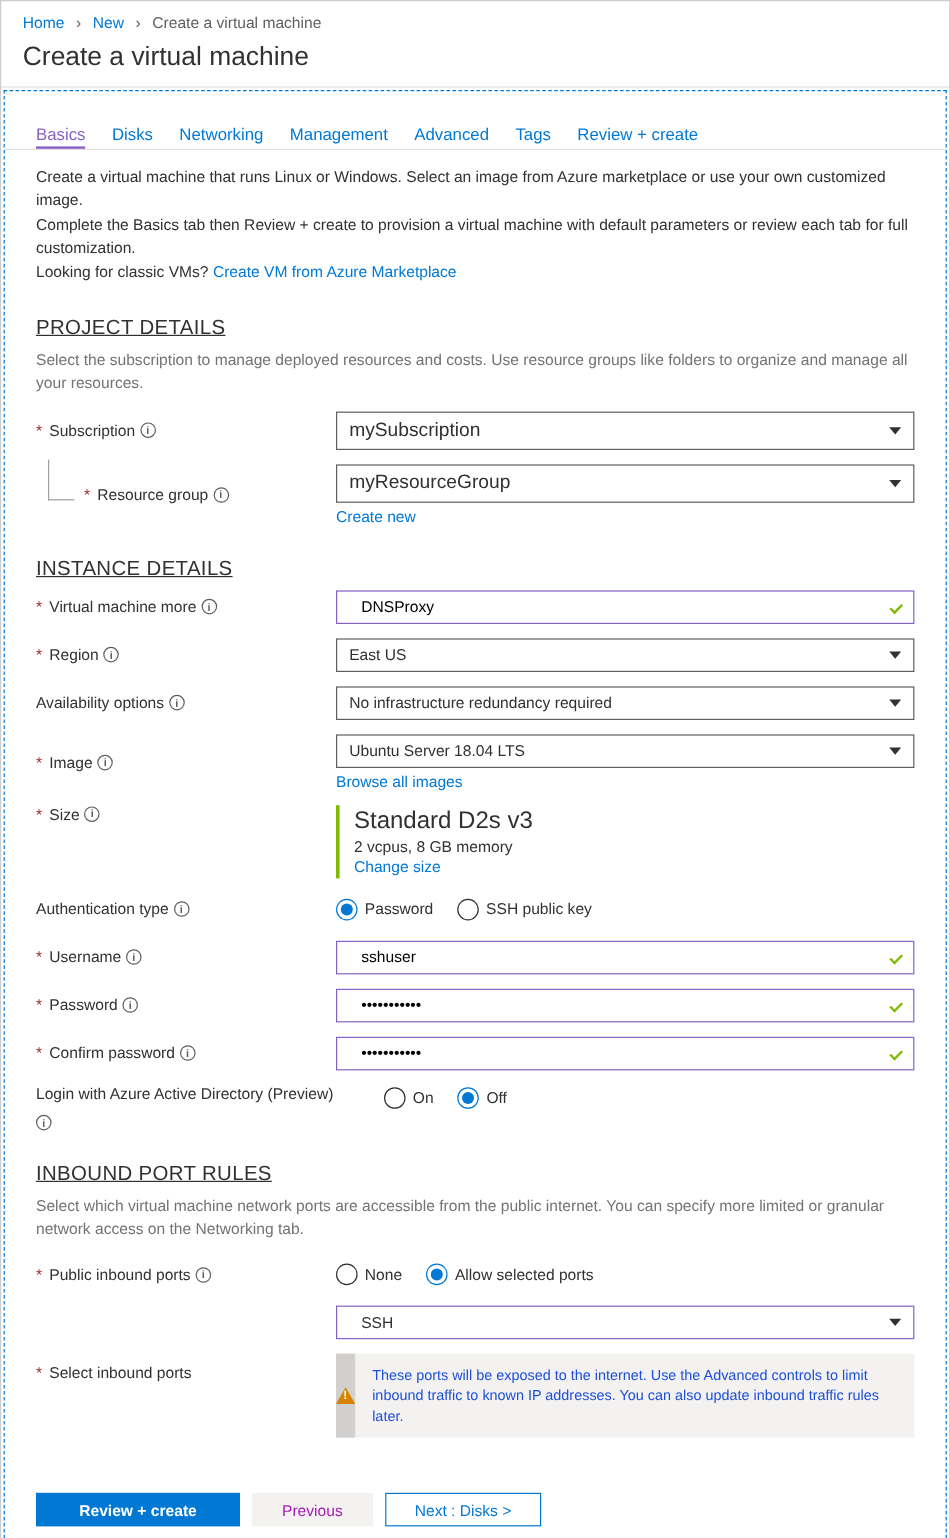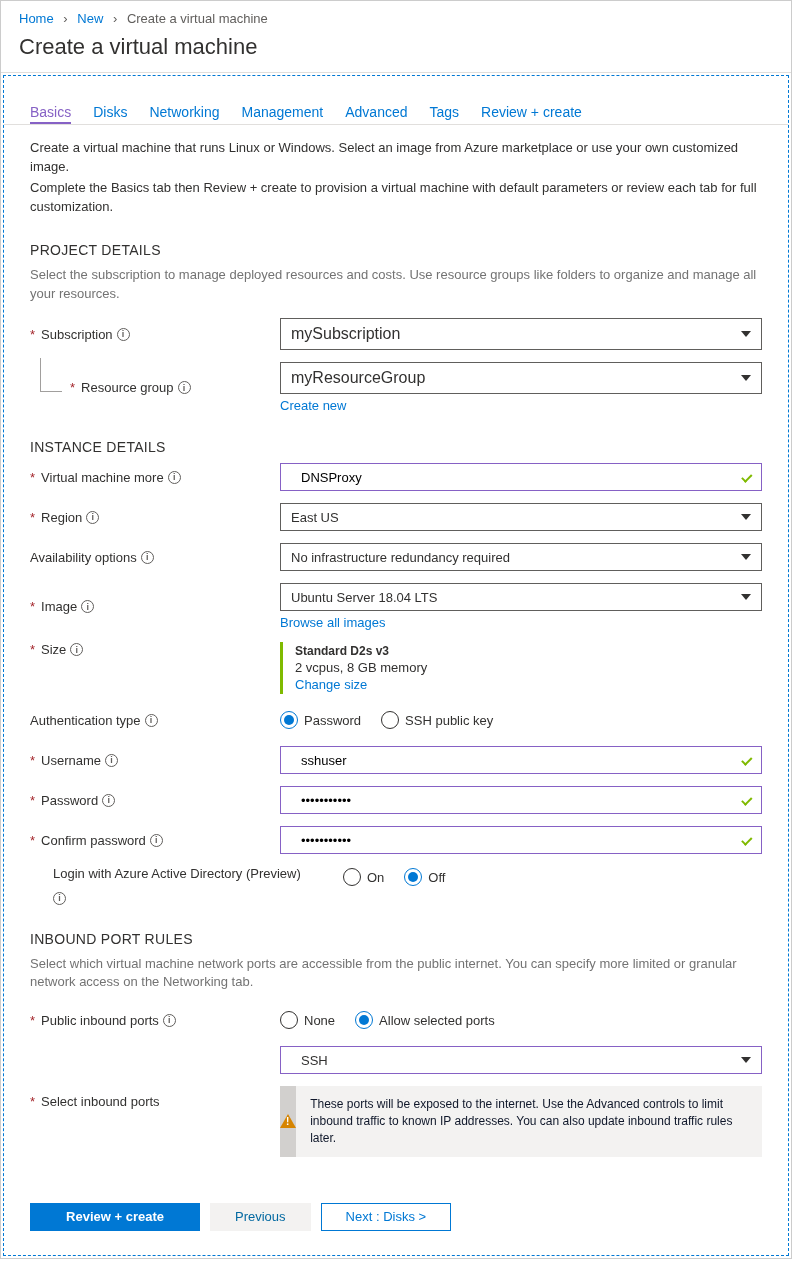--- a/index.html
+++ b/index.html
@@ -45,25 +45,26 @@
 }
 .tab.active {
   color: #8661c5;
   border-bottom: 2px solid #8661c5;
   font-weight: 400;
 }
 .content { padding: 14px 26px 20px; }
 .intro { font-size: 13px; color: #323130; line-height: 1.45; margin-bottom: 2px; }
 .intro-link { color: #0078d4; text-decoration: none; }
 .section-head {
-  font-size: 14px;
+  font-size: 17px;
   letter-spacing: 0.3px;
   color: #323130;
   margin: 26px 0 8px;
   font-weight: 400;
+  text-decoration: underline;
 }
 .section-desc { font-size: 13px; color: #737373; line-height: 1.45; margin-bottom: 14px; }
 .form-row {
   display: flex;
   align-items: center;
   margin-bottom: 12px;
   min-height: 28px;
 }
 .form-row.indent .label-col { padding-left: 40px; position: relative; }
 .indent-line {
@@ -126,21 +127,21 @@
   width: 4px; height: 8px;
   border-right: 2px solid #7fba00;
   border-bottom: 2px solid #7fba00;
   transform: rotate(45deg) translateY(-4px);
 }
 .link-sm { color: #0078d4; font-size: 13px; text-decoration: none; display: inline-block; margin-top: 4px; cursor: pointer; }
 .size-box {
   border-left: 3px solid #7fba00;
   padding: 2px 0 2px 12px;
 }
-.size-title { font-weight: 700; font-size: 12px; }
+.size-title { font-weight: 400; font-size: 20px; }
 .size-sub { font-size: 13px; color: #323130; margin: 2px 0; }
 .radio-row { display: flex; align-items: center; gap: 20px; }
 .radio {
   display: flex; align-items: center; gap: 6px; cursor: pointer; font-size: 13px;
 }
 .radio-circ {
   width: 18px; height: 18px;
   border: 1px solid #323130;
   border-radius: 50%;
   display: flex; align-items: center; justify-content: center;
@@ -166,38 +167,38 @@
   position: relative;
 }
 .warn-tri::after {
   content: "!";
   position: absolute;
   left: -2px; top: 2px;
   color: #fff;
   font-size: 10px;
   font-weight: bold;
 }
-.warn-text { padding: 10px 14px; font-size: 12px; color: #0f172a; line-height: 1.4; }
+.warn-text { padding: 10px 14px; font-size: 12px; color: #1d4ed8; line-height: 1.4; }
 .footer-bar {
   display: flex;
   gap: 10px;
   padding: 14px 26px;
   align-items: center;
 }
 .btn {
   height: 28px;
   padding: 0 24px;
   font-size: 13px;
   border: 1px solid transparent;
   cursor: pointer;
   display: flex;
   align-items: center;
 }
 .btn-primary { background: #0078d4; color: #fff; font-weight: 600; min-width: 170px; justify-content: center; }
-.btn-disabled { background: #f3f2f1; color: #0369a1; cursor: not-allowed; min-width: 90px; justify-content: center; padding-left: 24px; }
+.btn-disabled { background: #f3f2f1; color: #a21caf; cursor: not-allowed; min-width: 90px; justify-content: center; padding-left: 24px; }
 .btn-outline { background: #fff; border: 1px solid #0078d4; color: #0078d4; min-width: 120px; justify-content: center; }
 input.plain {
   border: none; outline: none; width: 100%; height: 100%;
   font-size: 13px; font-family: inherit; padding: 0; background: transparent;
 }
 </style>
 </head>
 <body>
 
 <div class="breadcrumb">
@@ -220,20 +221,23 @@
   <div class="tab">Management</div>
   <div class="tab">Advanced</div>
   <div class="tab">Tags</div>
   <div class="tab">Review + create</div>
 </div>
 
 <div class="content">
 
   <p class="intro">Create a virtual machine that runs Linux or Windows. Select an image from Azure marketplace or use your own customized image.</p>
   <p class="intro">Complete the Basics tab then Review + create to provision a virtual machine with default parameters or review each tab for full customization.</p>
+  <p class="intro">
+    <span>Looking for classic VMs?  </span><a href="#" class="intro-link">Create VM from Azure Marketplace</a>
+  </p>
 
   <div class="section-head">PROJECT DETAILS</div>
   <p class="section-desc">Select the subscription to manage deployed resources and costs. Use resource groups like folders to organize and manage all your resources.</p>
 
   <div class="form-row">
     <div class="label-col">
       <span class="req">*</span>
       <span>Subscription</span>
       <span class="info-icon">i</span>
     </div>
@@ -390,21 +394,21 @@
     </div>
     <div class="field-col">
       <div class="input-box purple">
         <input class="plain" type="text" value="•••••••••••" style="">
         <span class="checkmark"></span>
       </div>
     </div>
   </div>
 
   <div class="form-row" style="align-items:flex-start;">
-    <div class="label-col" style="width:290px; flex-wrap:wrap;margin-left:23px;">
+    <div class="label-col" style="width:290px; flex-wrap:wrap;">
       <span>Login with Azure Active Directory (Preview)</span>
       <div style="width:100%; margin-top:4px;">
         <span class="info-icon">i</span>
       </div>
     </div>
     <div class="field-col" style="padding-top:2px;">
       <div class="radio-row">
         <div class="radio">
           <span class="radio-circ"></span>
           <span>On</span>

